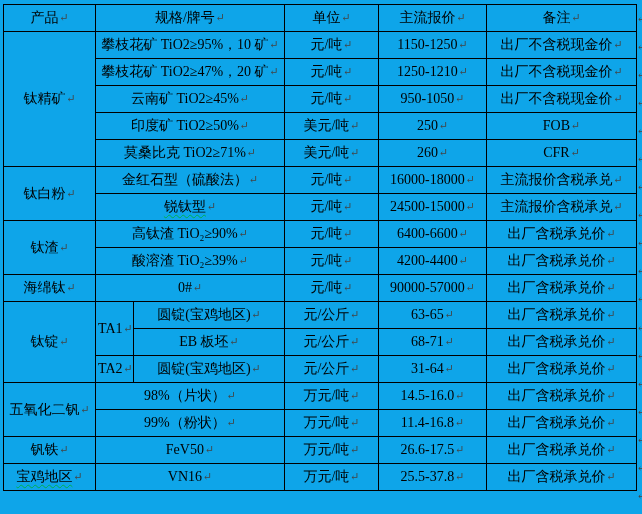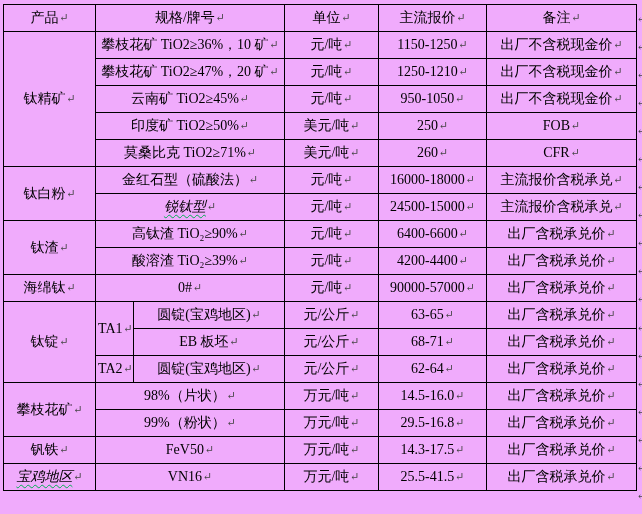--- a/index.html
+++ b/index.html
@@ -4,21 +4,21 @@
 <style>
   html, body {
     margin: 0;
     padding: 0;
     background: #ffffff;
   }
   .page {
     position: relative;
     width: 642px;
     height: 514px;
-    background: #f0abfc;
+    background: #0ea5e9;
     overflow: hidden;
     font-family: "Liberation Serif", "DejaVu Serif", serif;
     color: #000000;
   }
   table.price-table {
     position: absolute;
     left: 3px;
     top: 4px;
     border-collapse: collapse;
     table-layout: fixed;
@@ -41,21 +41,20 @@
     color: #444444;
     margin-left: 1px;
     vertical-align: 1px;
   }
   .sp {
     text-decoration: underline;
     text-decoration-style: wavy;
     text-decoration-color: #00b050;
     text-decoration-thickness: 1px;
     text-underline-offset: 3px;
-    font-style: italic;
   }
   .row-end-marks {
     position: absolute;
     left: 637px;
     top: 4px;
     width: 5px;
     height: 506px;
     overflow: hidden;
     display: flex;
     flex-direction: column;
@@ -87,21 +86,21 @@
         <tr>
       <td><span>产品</span><span class="pmark">↵</span></td>
       <td colspan="2"><span>规格/牌号</span><span class="pmark">↵</span></td>
       <td><span>单位</span><span class="pmark">↵</span></td>
       <td><span>主流报价</span><span class="pmark">↵</span></td>
       <td><span>备注</span><span class="pmark">↵</span></td>
     </tr>
 
     <tr>
       <td rowspan="5"><span>钛精矿</span><span class="pmark">↵</span></td>
-      <td colspan="2"><span>攀枝花矿 TiO2≥36%，10 矿</span><span class="pmark">↵</span></td>
+      <td colspan="2"><span>攀枝花矿 TiO2≥95%，10 矿</span><span class="pmark">↵</span></td>
       <td><span>元/吨</span><span class="pmark">↵</span></td>
       <td><span>1150-1250</span><span class="pmark">↵</span></td>
       <td><span>出厂不含税现金价</span><span class="pmark">↵</span></td>
     </tr>
     <tr>
       <td colspan="2"><span>攀枝花矿 TiO2≥47%，20 矿</span><span class="pmark">↵</span></td>
       <td><span>元/吨</span><span class="pmark">↵</span></td>
       <td><span>1250-1210</span><span class="pmark">↵</span></td>
       <td><span>出厂不含税现金价</span><span class="pmark">↵</span></td>
     </tr>
@@ -171,51 +170,51 @@
     <tr>
       <td><span>EB 板坯</span><span class="pmark">↵</span></td>
       <td><span>元/公斤</span><span class="pmark">↵</span></td>
       <td><span>68-71</span><span class="pmark">↵</span></td>
       <td><span>出厂含税承兑价</span><span class="pmark">↵</span></td>
     </tr>
     <tr>
       <td><span>TA2</span><span class="pmark">↵</span></td>
       <td><span>圆锭(宝鸡地区)</span><span class="pmark">↵</span></td>
       <td><span>元/公斤</span><span class="pmark">↵</span></td>
-      <td><span>62-64</span><span class="pmark">↵</span></td>
-      <td><span>出厂含税承兑价</span><span class="pmark">↵</span></td>
-    </tr>
-
-    <tr>
-      <td rowspan="2"><span>攀枝花矿</span><span class="pmark">↵</span></td>
+      <td><span>31-64</span><span class="pmark">↵</span></td>
+      <td><span>出厂含税承兑价</span><span class="pmark">↵</span></td>
+    </tr>
+
+    <tr>
+      <td rowspan="2"><span>五氧化二钒</span><span class="pmark">↵</span></td>
       <td colspan="2"><span>98%（片状）</span><span class="pmark">↵</span></td>
       <td><span>万元/吨</span><span class="pmark">↵</span></td>
       <td><span>14.5-16.0</span><span class="pmark">↵</span></td>
       <td><span>出厂含税承兑价</span><span class="pmark">↵</span></td>
     </tr>
     <tr>
       <td colspan="2"><span>99%（粉状）</span><span class="pmark">↵</span></td>
       <td><span>万元/吨</span><span class="pmark">↵</span></td>
-      <td><span>29.5-16.8</span><span class="pmark">↵</span></td>
+      <td><span>11.4-16.8</span><span class="pmark">↵</span></td>
       <td><span>出厂含税承兑价</span><span class="pmark">↵</span></td>
     </tr>
 
     <tr>
       <td><span>钒铁</span><span class="pmark">↵</span></td>
       <td colspan="2"><span>FeV50</span><span class="pmark">↵</span></td>
       <td><span>万元/吨</span><span class="pmark">↵</span></td>
-      <td><span>14.3-17.5</span><span class="pmark">↵</span></td>
+      <td><span>26.6-17.5</span><span class="pmark">↵</span></td>
       <td><span>出厂含税承兑价</span><span class="pmark">↵</span></td>
     </tr>
 
     <tr>
       <td><span class="sp">宝鸡地区</span><span class="pmark">↵</span></td>
       <td colspan="2"><span>VN16</span><span class="pmark">↵</span></td>
       <td><span>万元/吨</span><span class="pmark">↵</span></td>
-      <td><span>25.5-41.5</span><span class="pmark">↵</span></td>
+      <td><span>25.5-37.8</span><span class="pmark">↵</span></td>
       <td><span>出厂含税承兑价</span><span class="pmark">↵</span></td>
     </tr>
   </tbody>
     </table>
 
   <div class="row-end-marks">
     <span class="rem">↵</span>
     <span class="rem">↵</span>
     <span class="rem">↵</span>
     <span class="rem">↵</span>

